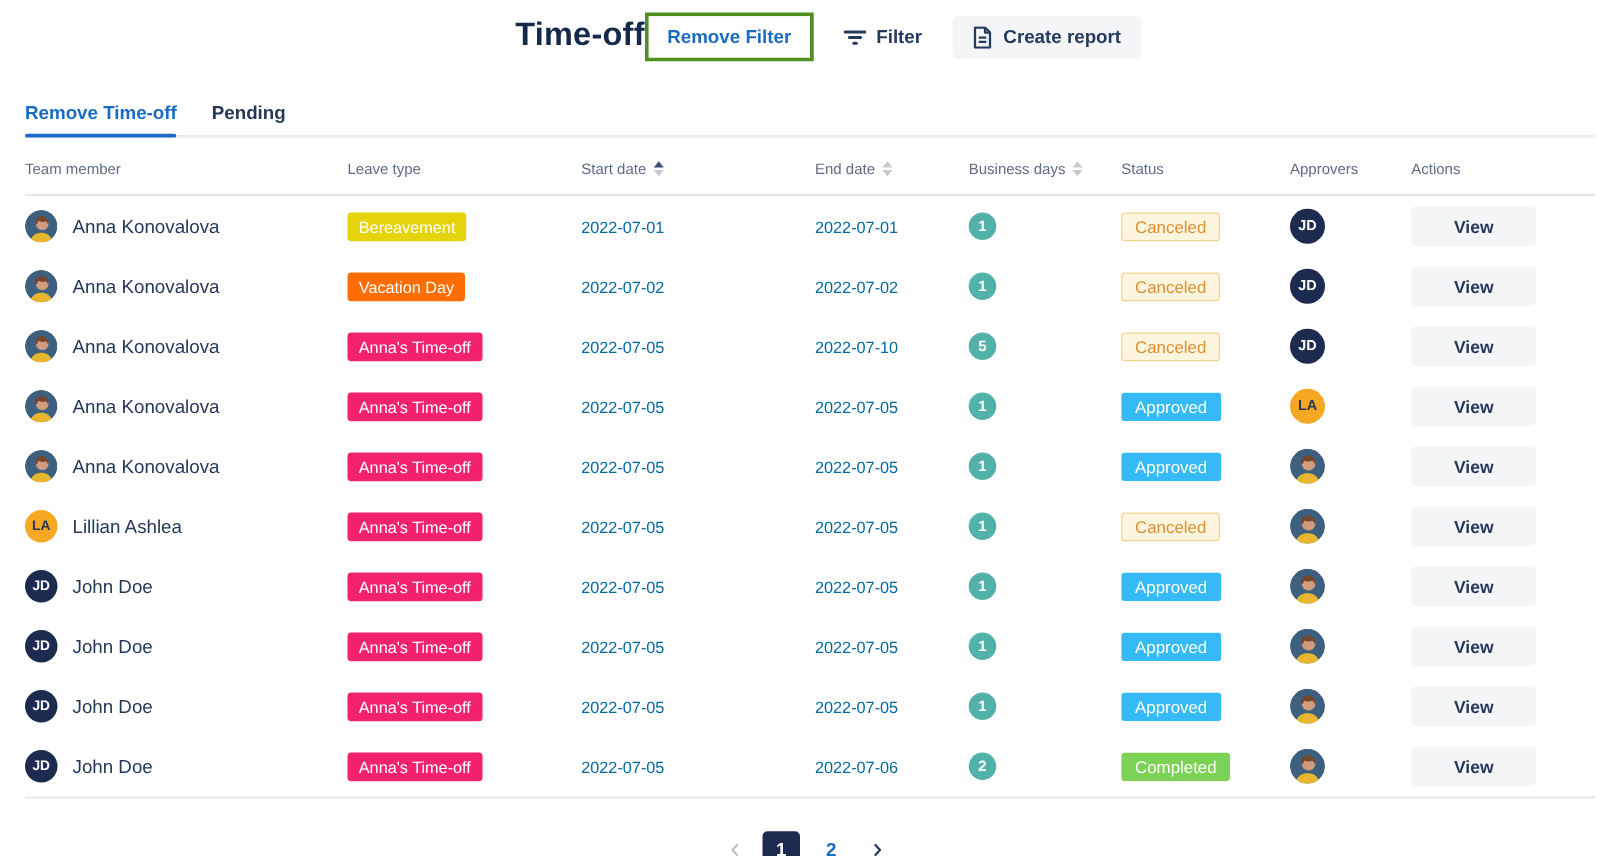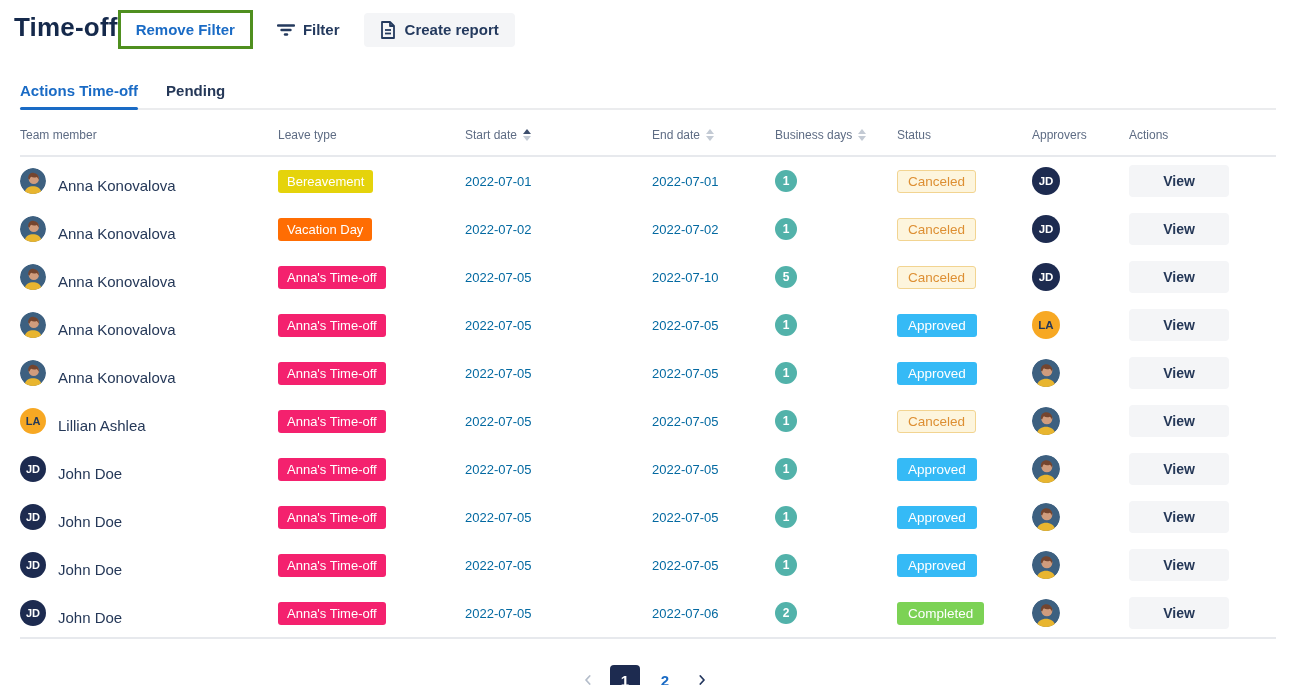--- a/index.html
+++ b/index.html
@@ -1,21 +1,21 @@
 <!DOCTYPE html>
 <html><head>
 <meta charset="utf-8">
 <style>
   * { margin:0; padding:0; box-sizing:border-box; }
   html,body { width:1290px; height:685px; background:#fff; overflow:hidden;
     font-family:"Liberation Sans", sans-serif; color:#253858; }
   .page { width:1290px; height:685px; position:relative; padding:10px 14px 0; }
 
   
-  .topbar { display:flex; justify-content:flex-start; align-items:flex-start; }
+  .topbar { display:flex; justify-content:center; align-items:flex-start;margin-left:35px; }
   .page-title { font-size:26px; font-weight:700; color:#15294b; letter-spacing:.2px; padding-top:2px; }
   .toolbar { display:flex; align-items:center; gap:22px; }
   .highlight-box { border:3px solid #4f8f1f; padding:0; background:#be185d; }
   .remove-filter-btn { background:#fff; border:none; color:#1a6bc5; font-size:15px; font-weight:600;
      padding:8px 15px; cursor:pointer; font-family:inherit; }
   .filter-btn { display:flex; align-items:center; gap:8px; background:transparent; border:none;
      color:#243a5e; font-size:15px; font-weight:600; cursor:pointer; font-family:inherit; padding:6px 2px; }
   .create-report-btn { display:flex; align-items:center; gap:9px; background:#f4f5f7; border:none;
      border-radius:4px; color:#243a5e; font-size:15px; font-weight:600; padding:8px 16px; cursor:pointer; font-family:inherit; }
   .icon-svg { display:block; }
@@ -36,21 +36,21 @@
   .hcell { display:flex; align-items:center; font-size:12px; color:#5e6c84; padding-bottom:8px; }
   .sort { display:inline-flex; flex-direction:column; gap:2px; margin-left:6px; }
   .tri-up { width:0; height:0; border-left:4px solid transparent; border-right:4px solid transparent;
      border-bottom:5px solid #c3cad4; }
   .tri-down { width:0; height:0; border-left:4px solid transparent; border-right:4px solid transparent;
      border-top:5px solid #c3cad4; }
   .sort.asc .tri-up { border-bottom-color:#3e4f6d; }
   .tbody { border-bottom:2px solid #e7e9ed; }
   .row { height:48px; }
   .cell { font-size:15px; color:#253858; }
-  .member-cell { display:flex; align-items:flex-end; gap:12px; }
+  .member-cell { display:flex; align-items:center; gap:12px; }
   .avatar { width:26px; height:26px; border-radius:50%; overflow:hidden; flex:0 0 auto;
      display:flex; align-items:center; justify-content:center; font-weight:700; font-size:11px; }
   .avatar.approver { width:28px; height:28px; font-size:11.5px; }
   .leave-badge { display:inline-block; color:#fff; font-size:13px; font-weight:400;
      padding:4px 9px; border-radius:3px; }
   .date-text { font-size:13px; color:#0369a1; }
   .days-badge { display:inline-flex; width:22px; height:22px; border-radius:50%; background:#52b2aa;
      color:#fff; font-size:12px; font-weight:600; align-items:center; justify-content:center; }
   .status-badge { display:inline-block; font-size:13.5px; padding:3px 10px; border-radius:3px;
      border:1px solid transparent; }
@@ -94,21 +94,21 @@
             <line x1="5" y1="12.5" x2="11" y2="12.5" stroke="#243a5e" stroke-width="1.8"></line>
           </svg>
         </span>
         <span>Create report</span>
       </button>
     </div>
   </div>
 
   <div class="tabs">
     <div class="tabs-underline"></div>
-  <span class="tab active">Actions Time-off</span><span class="tab">Pending</span></div>
+  <span class="tab active">Remove Time-off</span><span class="tab">Pending</span></div>
 
   <div class="table-wrap">
     <div class="grid thead">
         <div class="hcell">
           <span>Team member</span>
         </div>
         <div class="hcell">
           <span>Leave type</span>
         </div>
         <div class="hcell">

